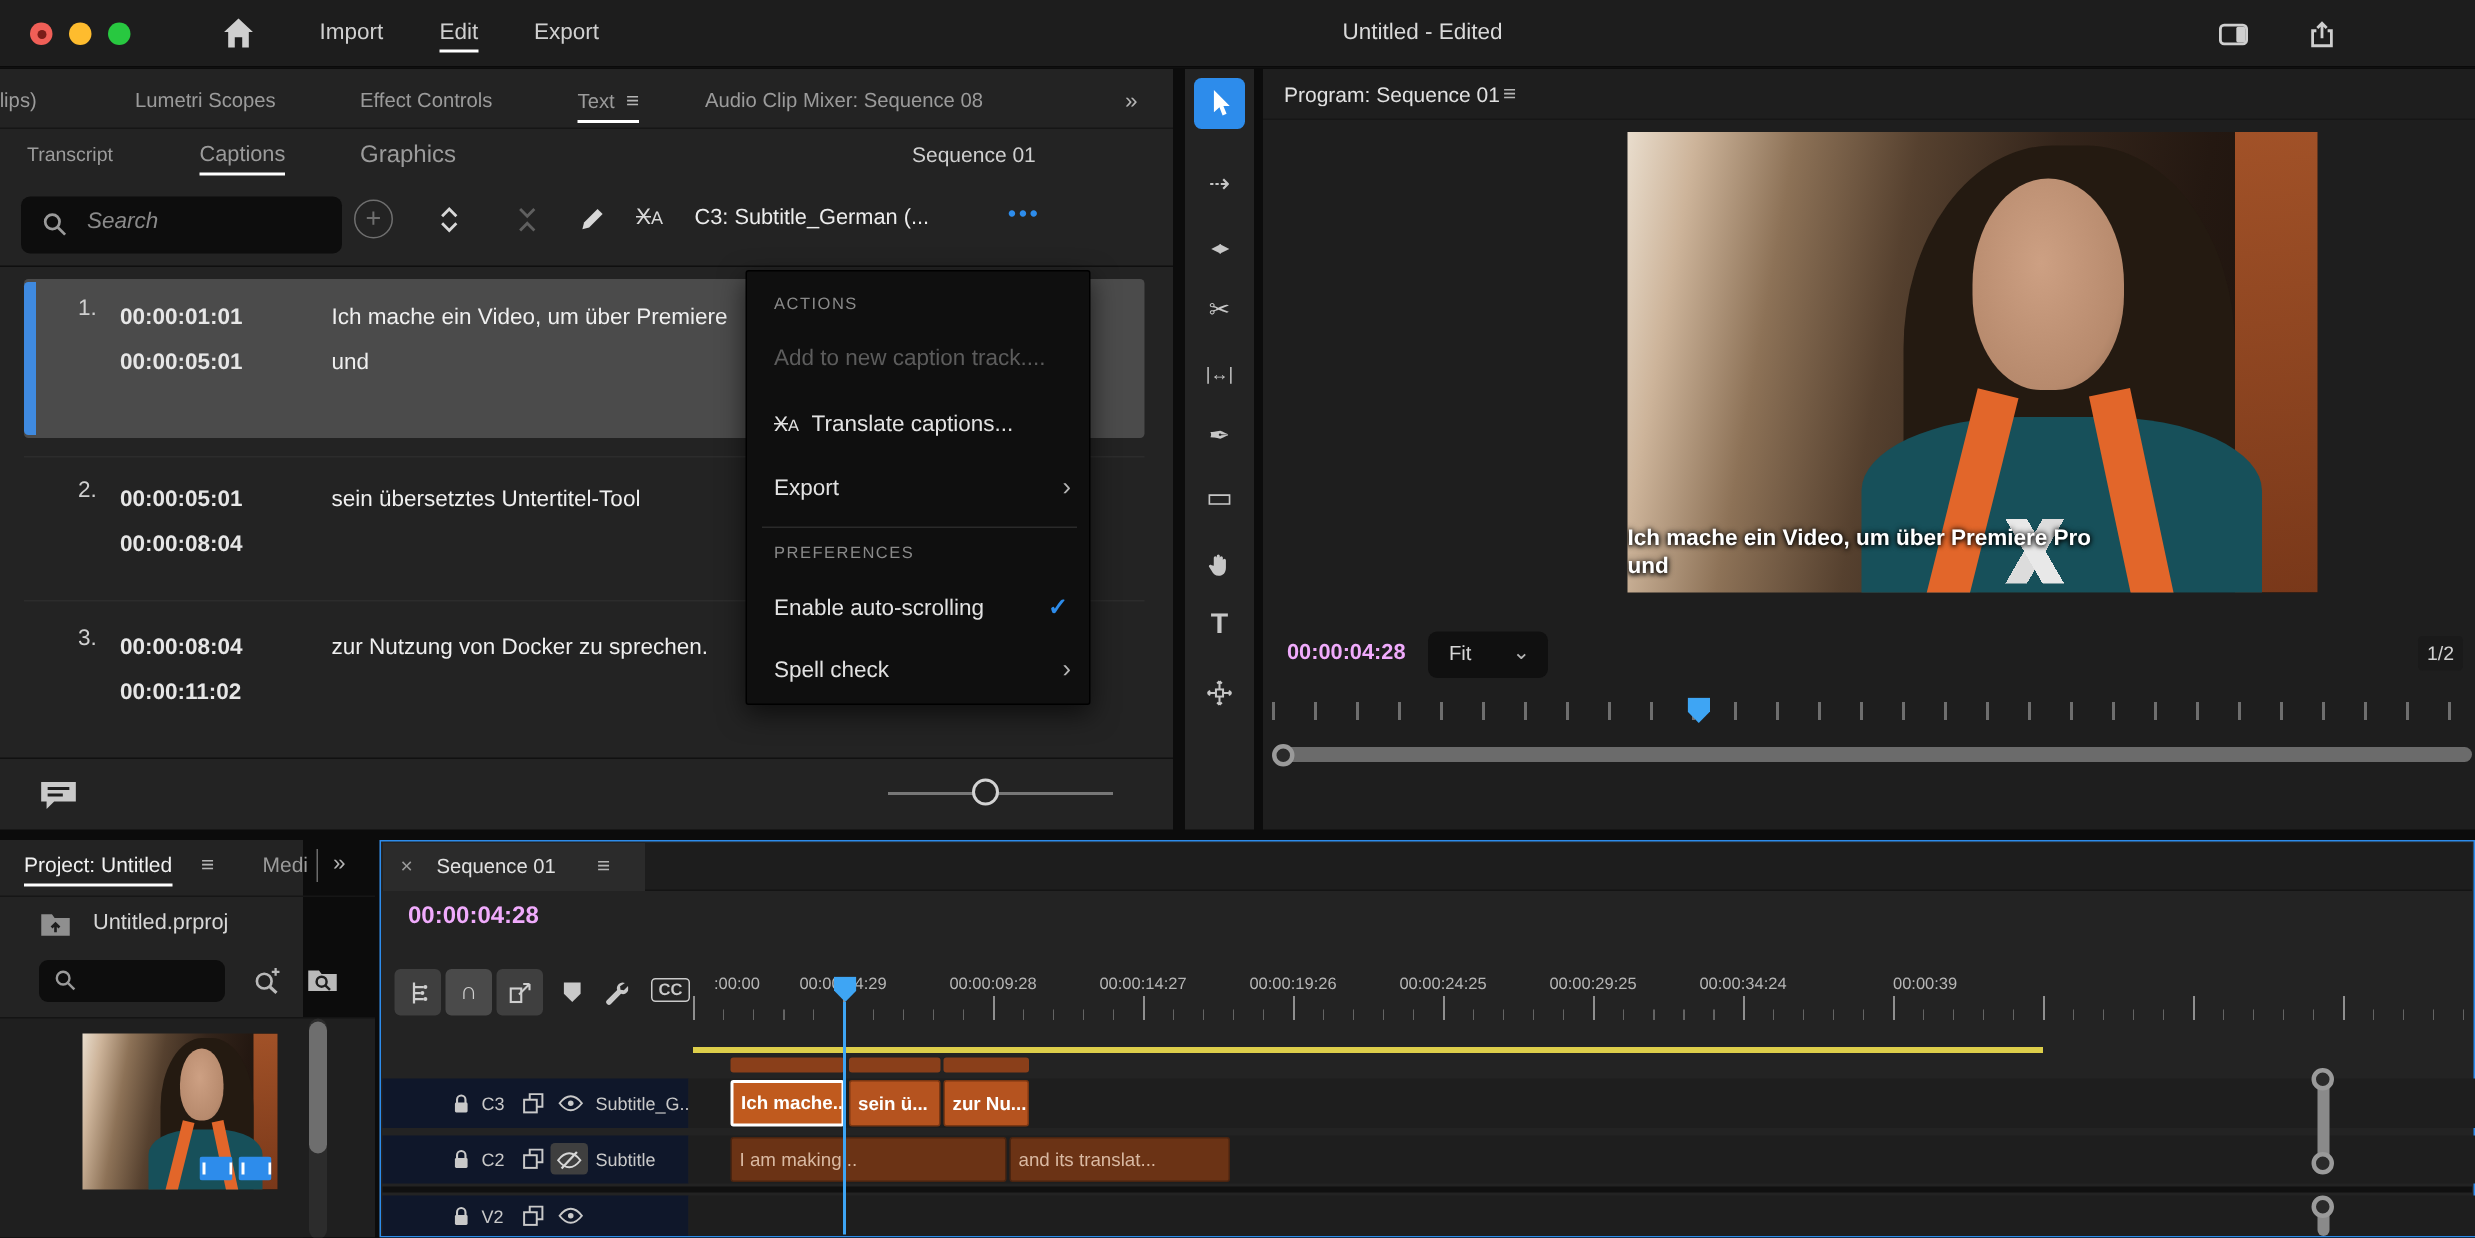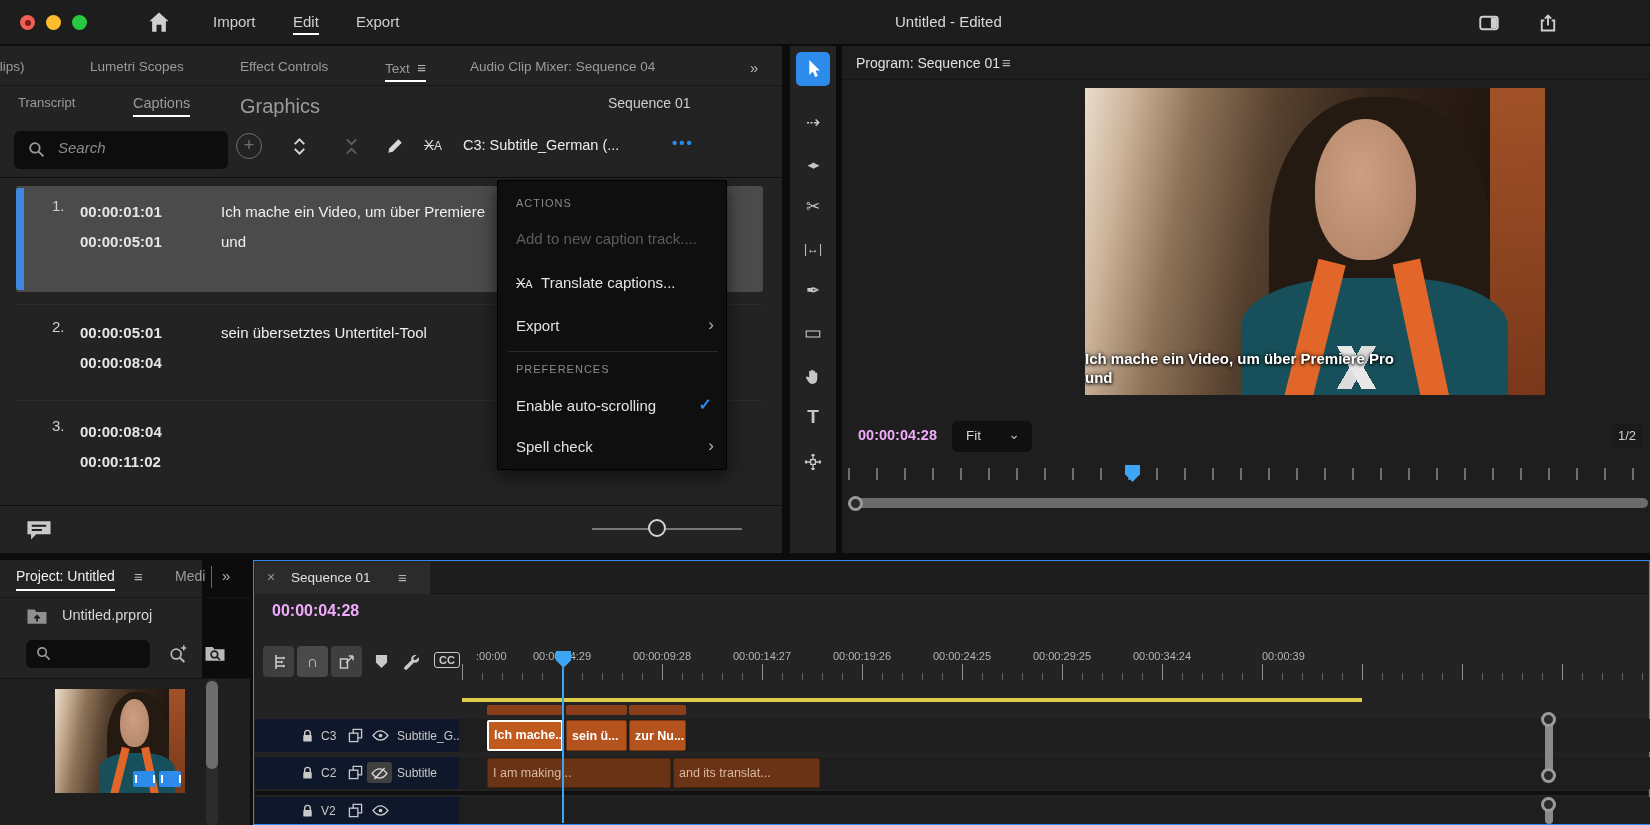--- a/index.html
+++ b/index.html
@@ -210,28 +210,28 @@
     </svg>
 </div>
 
 <div id="left-panel" class="panel">
 
   <div class="abs" style="left:0;top:0;width:782px;height:40px;border-bottom:1px solid #161616;">
     <span class="toptab" style="left:-7px;">clips)</span>
     <span class="toptab" style="left:90px;">Lumetri Scopes</span>
     <span class="toptab" style="left:240px;">Effect Controls</span>
     <span class="toptab white tab-underline" style="left:385px;"><span>Text</span>&nbsp;&nbsp;<span class="hamburger">≡</span></span>
-    <span class="toptab" style="left:470px;">Audio Clip Mixer: Sequence 04</span>
+    <span class="toptab" style="left:470px;">Audio Clip Mixer: Sequence 08</span>
     <span class="toptab" style="left:750px;font-size:15px;color:#b5b5b5;">»</span>
   </div>
 
   <div class="abs" style="left:0;top:40px;width:782px;height:36px;">
     <span class="toptab" style="left:18px;top:9px;font-size:13px;">Transcript</span>
     <span class="toptab white tab-underline" style="left:133px;top:9px;font-size:14.5px;">Captions</span>
-    <span class="toptab" style="left:240px;top:9px;font-size:20px;">Graphics</span>
+    <span class="toptab" style="left:240px;top:9px;font-size:16px;">Graphics</span>
     <span class="toptab" style="left:608px;top:9px;font-size:14px;color:#cfcfcf;">Sequence 01</span>
   </div>
 
   <div class="abs" style="left:0;top:76px;width:782px;height:56px;border-bottom:1px solid #0f0f0f;">
     <div class="srchbox" style="left:14px;top:9px;width:214px;height:38px;">
       <svg class="ic abs" style="left:14px;top:10px;color:#9a9a9a;" width="17" height="17">
           <use href="#sy-mag"></use>
         </svg>
       <input class="srch abs" style="left: 44px; top: 8px;" placeholder="Search">
     </div>
@@ -261,20 +261,21 @@
 
     <div class="abs" style="left:16px;top:126px;width:747px;height:96px;border-top:1px solid #2c2c2c;">
       <span class="cap-num" style="top:13px;">2.</span>
       <span class="cap-tc" style="top:13px;"><span>00:00:05:01</span><br><span>00:00:08:04</span></span>
       <span class="cap-text" style="top:13px;">sein übersetztes Untertitel-Tool</span>
     </div>
 
     <div class="abs" style="left:16px;top:222px;width:747px;height:96px;border-top:1px solid #2c2c2c;">
       <span class="cap-num" style="top:16px;">3.</span>
       <span class="cap-tc" style="top:16px;"><span>00:00:08:04</span><br><span>00:00:11:02</span></span>
+      <span class="cap-text" style="top:16px;">zur Nutzung von Docker zu sprechen.</span>
     </div>
   </div>
 
   <div class="abs" style="left:0;top:459px;width:782px;height:48px;border-top:1px solid #111;">
     <svg class="ic abs" style="left:26px;top:12px;color:#c9c9c9;" width="26" height="24">
         <use href="#sy-bubble"></use>
       </svg>
     <span class="abs" style="left:592px;top:22px;width:150px;height:2px;background:#777;"></span>
     <span class="abs" style="left:648px;top:13px;width:18px;height:18px;border-radius:50%;border:2.5px solid #d2d2d2;background:#232323;"></span>
   </div>

